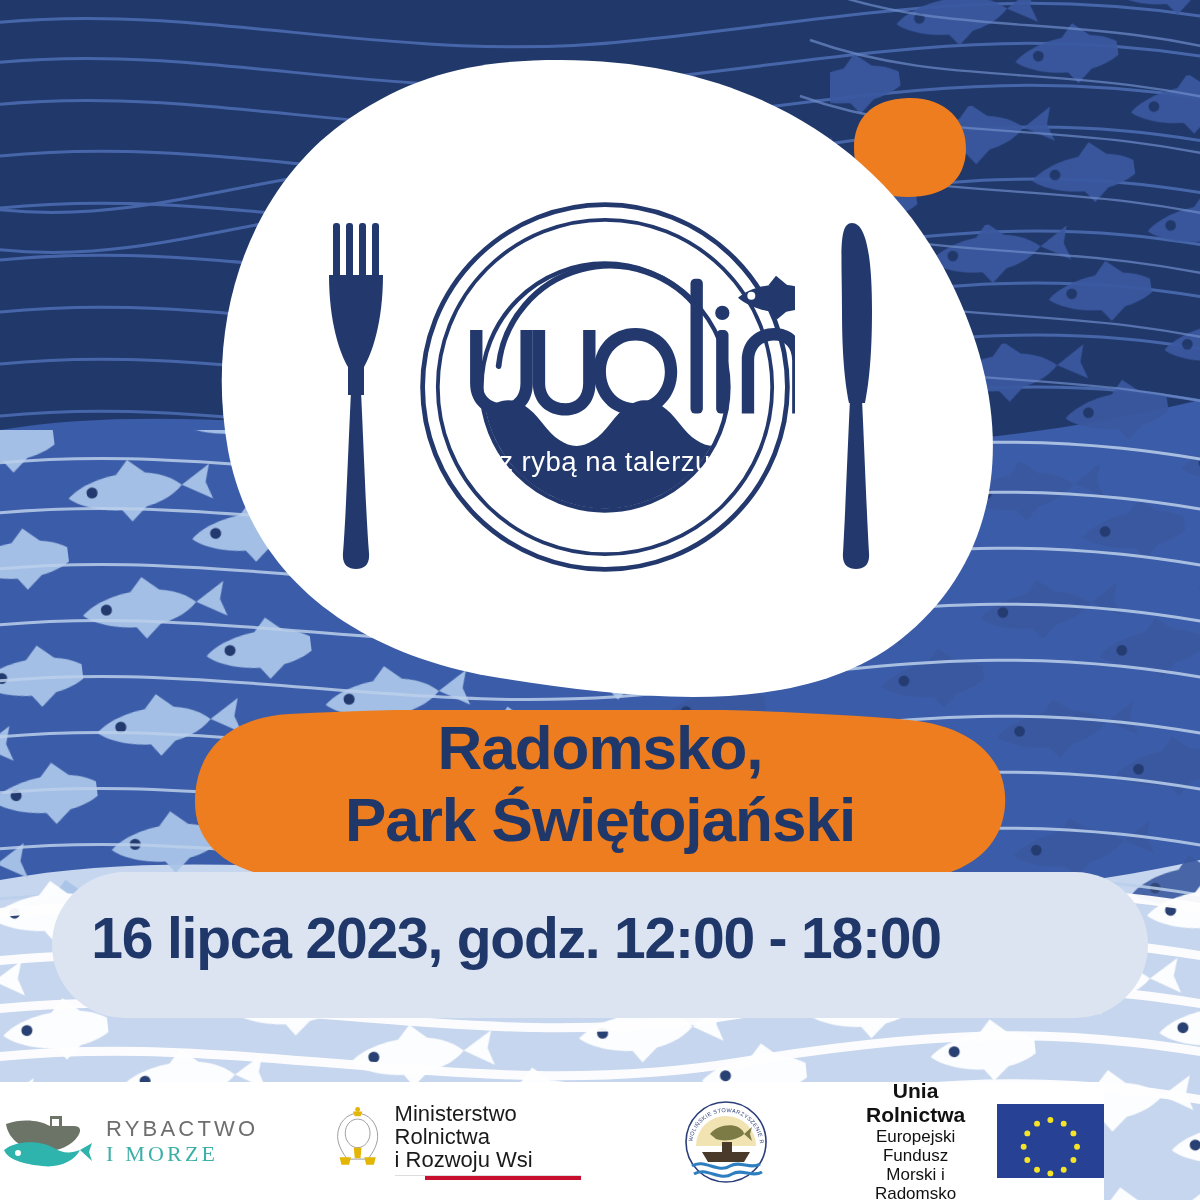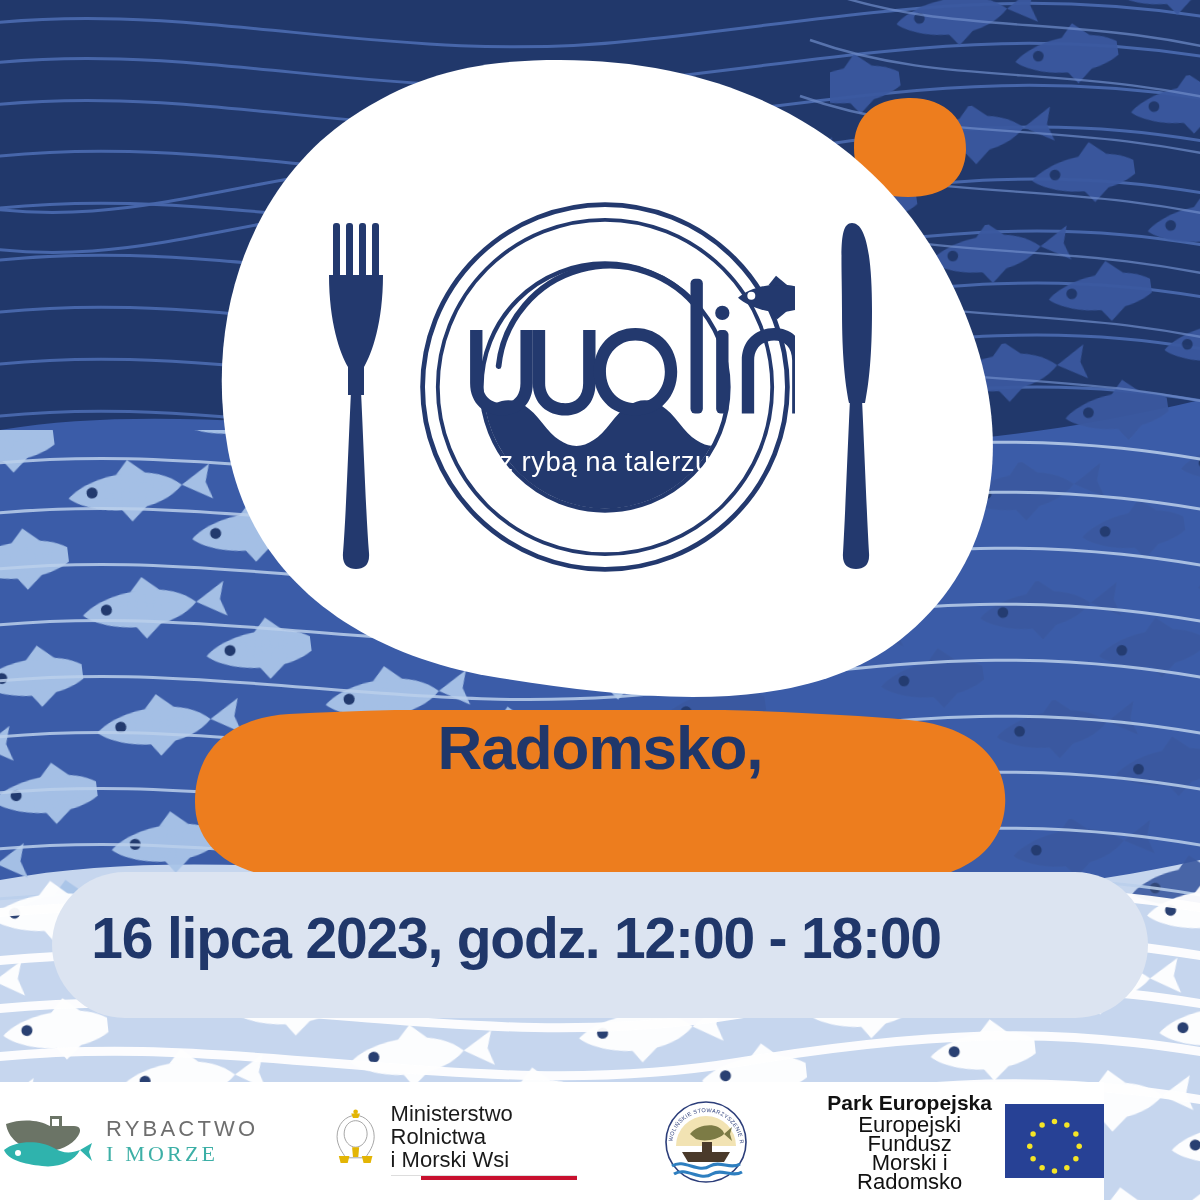--- a/index.html
+++ b/index.html
@@ -88,21 +88,21 @@
     display:flex;flex-direction:column;
   }
   .min-bar{margin-top:4px;height:4px;width:186px;
     background:linear-gradient(to right,#ffffff 0 16%,#c8102e 16% 100%);
     border-top:1px solid #ddd;}
 
   .eu-text{
     margin-right:10px;text-align:center;color:#111;
   }
   .eu-text .t1{font-size:21px;font-weight:bold;line-height:24px;}
-  .eu-text .t2{font-size:22px;line-height:19px;}
+  .eu-text .t2{font-size:17px;line-height:19px;}
 
   .eu-flag{width:112px;height:74px;background:#274195;position:relative;}
 </style>
 </head>
 <body>
 
 <div id="poster">
 
   <svg class="bg-svg" viewBox="0 0 1200 1200" preserveAspectRatio="none">
     <defs>
@@ -275,20 +275,21 @@
       <text x="200" y="288" text-anchor="middle" fill="#FFFFFF" font-family="Liberation Sans, sans-serif" font-size="29" letter-spacing="0.5">z rybą na talerzu</text>
     </svg>
   </div>
 
   <svg id="place-pill" viewBox="0 0 815 175">
     <path d="M96,4 C300,-6 560,-4 716,10 C790,17 815,58 812,96 C809,138 774,170 700,172 C520,177 250,176 110,170 C40,167 2,138 2,92 C2,44 32,8 96,4 Z" fill="#ED7D1E"></path>
   </svg>
 
   <div id="place-text">
     <div>Radomsko,</div>
+    <div>Park Świętojański</div>
   </div>
 
   <div id="date-pill"></div>
   <div id="date-text">16 lipca 2023, godz. 12:00 - 18:00</div>
 
   <div id="footer">
 
     <div class="footer-logo">
       <svg width="96" height="62" viewBox="0 0 96 62">
         <path d="M6,14 C22,8 40,10 50,16 L50,6 L62,6 L62,16 L74,16 C80,16 82,20 78,26 C70,38 52,44 34,40 C20,37 8,28 6,14 Z" fill="#6B7466"></path>
@@ -310,21 +311,21 @@
           <path d="M29,14 C36,14 42,20 42,29 C42,37 36,44 29,44 C22,44 16,37 16,29 C16,20 22,14 29,14 Z"></path>
         </g>
         <path d="M24,6 L34,6 L32,11 L26,11 Z" fill="#E3B505"></path>
         <circle cx="29" cy="4" r="2.6" fill="#E3B505"></circle>
         <path d="M10,54 L22,54 L20,62 L12,62 Z" fill="#E3B505"></path>
         <path d="M36,54 L48,54 L46,62 L38,62 Z" fill="#E3B505"></path>
         <path d="M25,44 L33,44 L32,55 L26,55 Z" fill="#E3B505"></path>
       </svg>
       <div class="min-text">
         <span>Ministerstwo Rolnictwa</span>
-        <span>i Morski Wsi</span>
+        <span>i Rozwoju Wsi</span>
         <span class="min-bar"></span>
       </div>
     </div>
 
     <div class="footer-logo">
       <svg width="92" height="90" viewBox="0 0 92 90">
         <defs>
             <path id="arcPath" d="M12,50 A34,34 0 0 1 80,50"></path>
           </defs>
         <circle cx="46" cy="46" r="40" fill="#FFFFFF" stroke="#2C3E7A" stroke-width="1.6"></circle>
@@ -338,21 +339,21 @@
           <path d="M14,78 C26,70 40,86 52,78 C62,72 72,82 82,76"></path>
         </g>
         <text font-size="5.6" fill="#2C3E7A" font-family="Liberation Sans, sans-serif" letter-spacing="0.4">
           <textPath href="#arcPath" startOffset="4%">WOLIŃSKIE STOWARZYSZENIE RYBAKÓW</textPath>
         </text>
       </svg>
     </div>
 
     <div class="footer-logo">
       <div class="eu-text">
-        <div class="t1">Park Europejska</div>
+        <div class="t1">Unia Rolnictwa</div>
         <div class="t2">Europejski Fundusz</div>
         <div class="t2">Morski i Radomsko</div>
       </div>
       <svg class="eu-flag" viewBox="0 0 112 74">
         <rect width="112" height="74" fill="#274195"></rect>
         <g fill="#F5E526" id="eu-stars">
           <circle cx="56" cy="15" r="3.1"></circle>
           <circle cx="70" cy="18.8" r="3.1"></circle>
           <circle cx="80.2" cy="29" r="3.1"></circle>
           <circle cx="84" cy="43" r="3.1"></circle>

